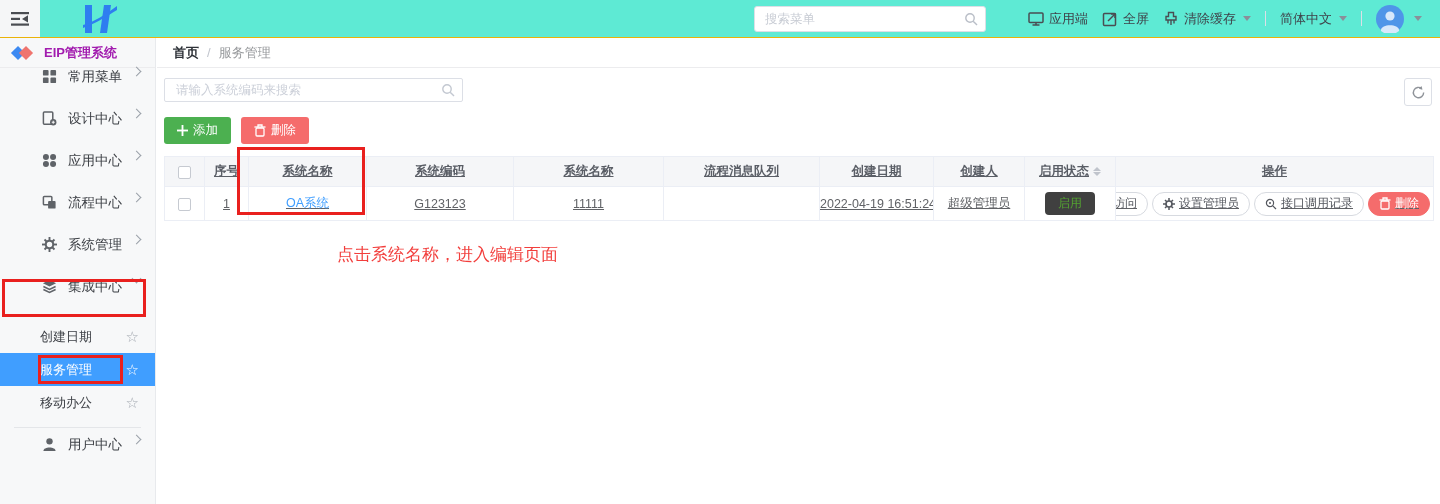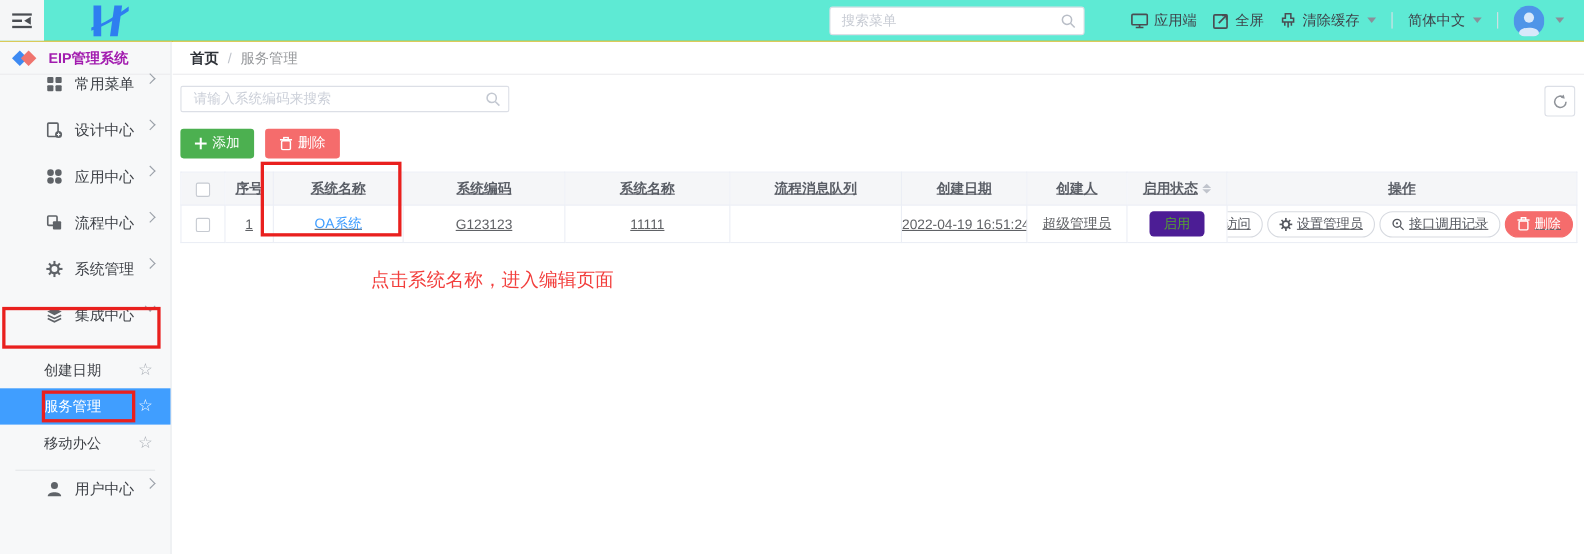--- a/index.html
+++ b/index.html
@@ -59,21 +59,21 @@
 
   table.grid { border-collapse:collapse; table-layout:fixed; width:1269px; margin-top:12px; }
   table.grid th, table.grid td { border:1px solid #ebeef5; border-top:1px solid #ebeef5; font-weight:normal; text-align:center; overflow:hidden; white-space:nowrap;text-decoration:underline; }
   table.grid th { height:30px; background:#f5f6f8; color:#5a5e66; font-size:12.5px; font-weight:bold; }
   table.grid td { height:34px; background:#fff; color:#606266; font-size:12.5px; }
   .link { color:#409eff; cursor:pointer; }
   .cbx { width:13px; height:13px; border:1px solid #c6cad1; border-radius:2px; background:#fff; display:inline-block; vertical-align:middle; cursor:pointer; }
   .sort-wrap { display:inline-flex; flex-direction:column; margin-left:4px; vertical-align:middle; gap:1px; }
   .tri-u { width:0; height:0; border-left:4px solid transparent; border-right:4px solid transparent; border-bottom:4px solid #c0c4cc; }
   .tri-d { width:0; height:0; border-left:4px solid transparent; border-right:4px solid transparent; border-top:4px solid #c0c4cc; }
-  .badge { display:inline-block; background:#4c1d95; color:#54a331; font-size:12px; padding:3px 13px; border-radius:4px; }
+  .badge { display:inline-block; background:#404040; color:#54a331; font-size:12px; padding:3px 13px; border-radius:4px; }
   .ops { display:flex; justify-content:flex-end; gap:4px; padding-right:3px; align-items:center; }
   .pill { height:24px; border:1px solid #d7dae0; border-radius:13px; background:#fff; color:#54575e; font-size:12px; display:inline-flex; align-items:center; gap:4px; padding:0 10px; cursor:pointer; font-family:inherit; white-space:nowrap; }
   .pill-danger { background:#f56c6c; border-color:#f56c6c; color:#fff; }
 
   
   .redbox { position:absolute; border:3px solid #e9201e; pointer-events:none; z-index:50; }
   #rb-integration { left:2px;  top:279px; width:144px; height:38px; }
   #rb-service    { left:38px; top:355px; width:85px;  height:29px; }
   #rb-syscol     { left:237px; top:147px; width:128px; height:68px; }
   .red-note { position:absolute; left:337px; top:243px; font-size:17px; color:#f23e3c; z-index:50; white-space:nowrap; }

